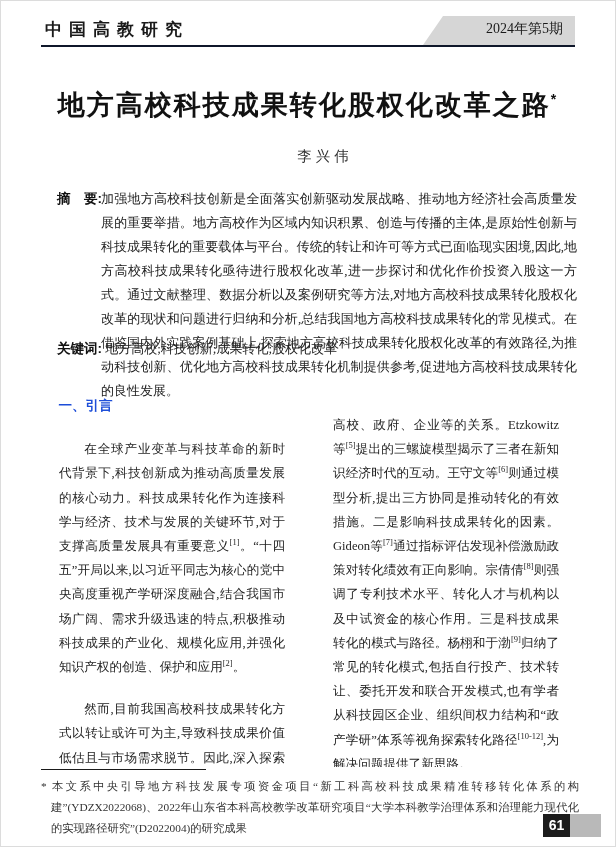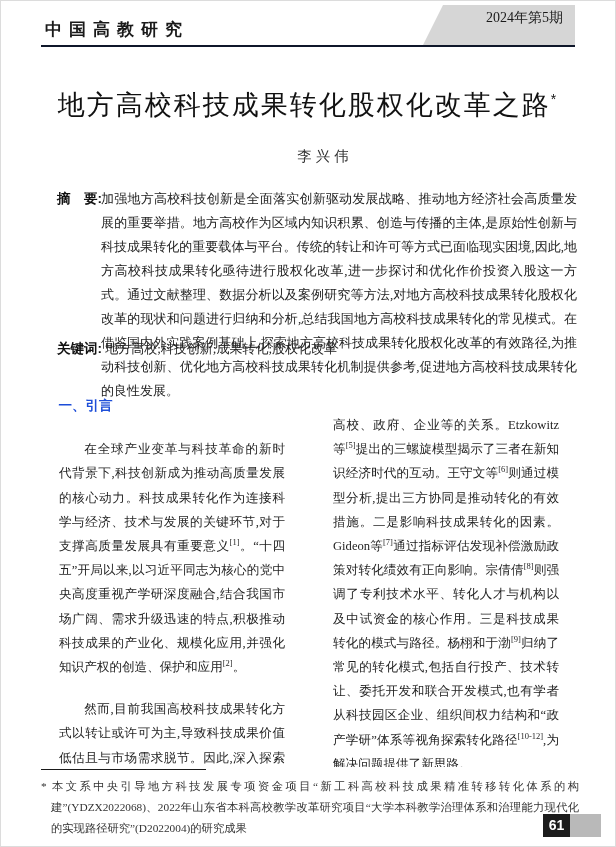--- a/index.html
+++ b/index.html
@@ -19,37 +19,37 @@
     position:absolute;left:40px;right:40px;top:14px;height:30px;
     border-bottom:2px solid #0f172a;
   }
   .journal-name{
     position:absolute;left:4px;bottom:4px;
     font-family:"Liberation Serif","DejaVu Serif",serif;
     font-weight:bold;font-size:17px;letter-spacing:7px;color:#1a1a1a;
   }
   .issue-badge{
     position:absolute;right:0;bottom:0;
-    width:152px;height:40px;line-height:26px;
+    width:152px;height:29px;line-height:26px;
     background:#d6d6d6;
     clip-path:polygon(20px 0,100% 0,100% 100%,0 100%);
     text-align:right;padding-right:12px;box-sizing:border-box;
     font-size:14px;color:#1a1a1a;
   }
   
   .doi{
     position:absolute;right:40px;top:54px;
     font-size:12.5px;color:#222;letter-spacing:.3px;
   }
   
   .title{
     position:absolute;left:0;right:0;top:86px;margin:0;
     text-align:center;
     font-family:"Liberation Sans","DejaVu Sans",sans-serif;
-    font-weight:normal;font-size:27px;letter-spacing:2px;color:#111;
+    font-weight:bold;font-size:27px;letter-spacing:2px;color:#111;
   }
   .title sup{font-size:14px;vertical-align:super;}
   .author{
     position:absolute;left:0;right:0;top:146px;
     text-align:center;font-size:14.5px;color:#333;letter-spacing:4px;margin-left:34px;
   }
   
   .abstract{
     position:absolute;left:56px;right:38px;top:186px;
     font-size:13px;line-height:24px;text-align:justify;color:#222;

